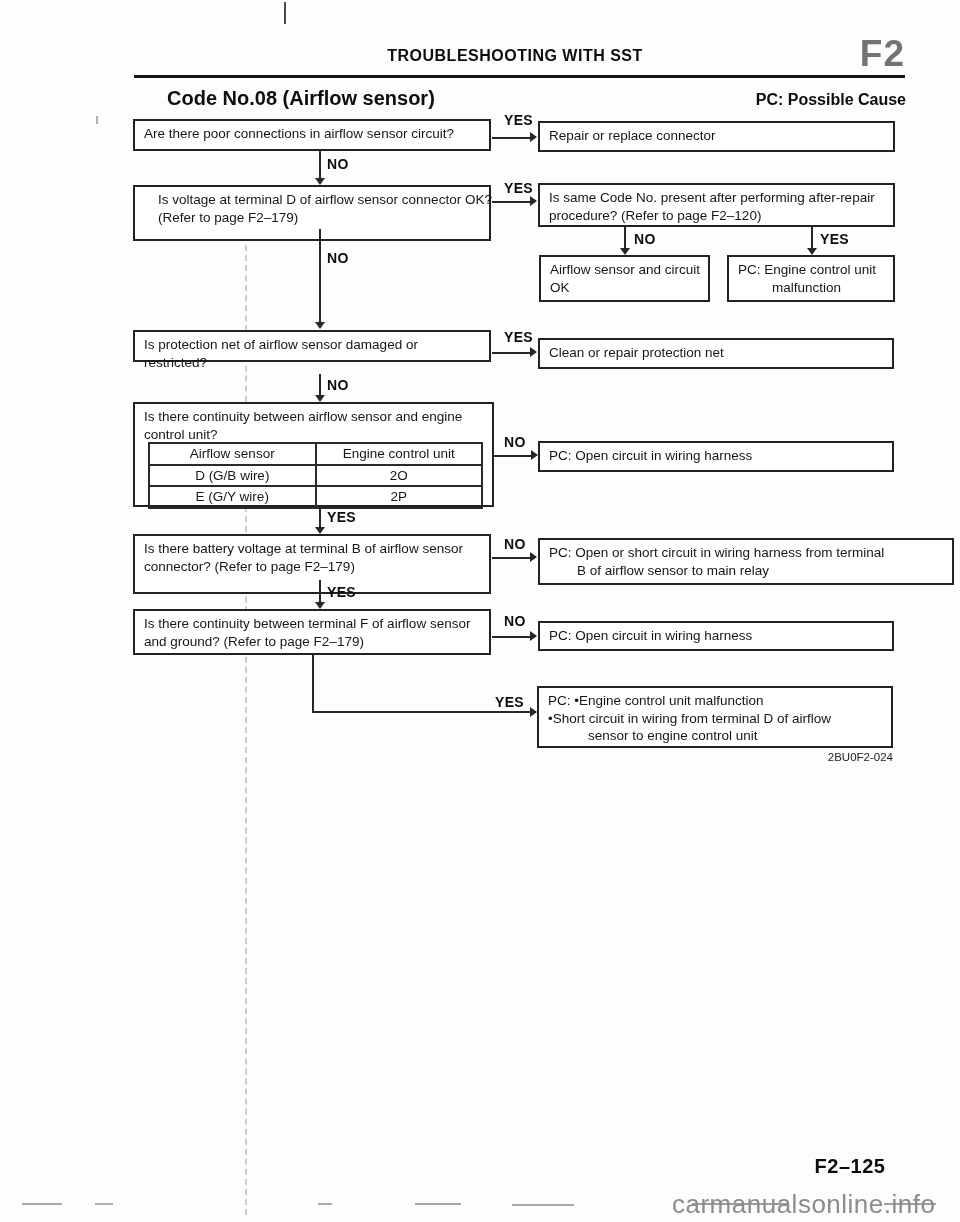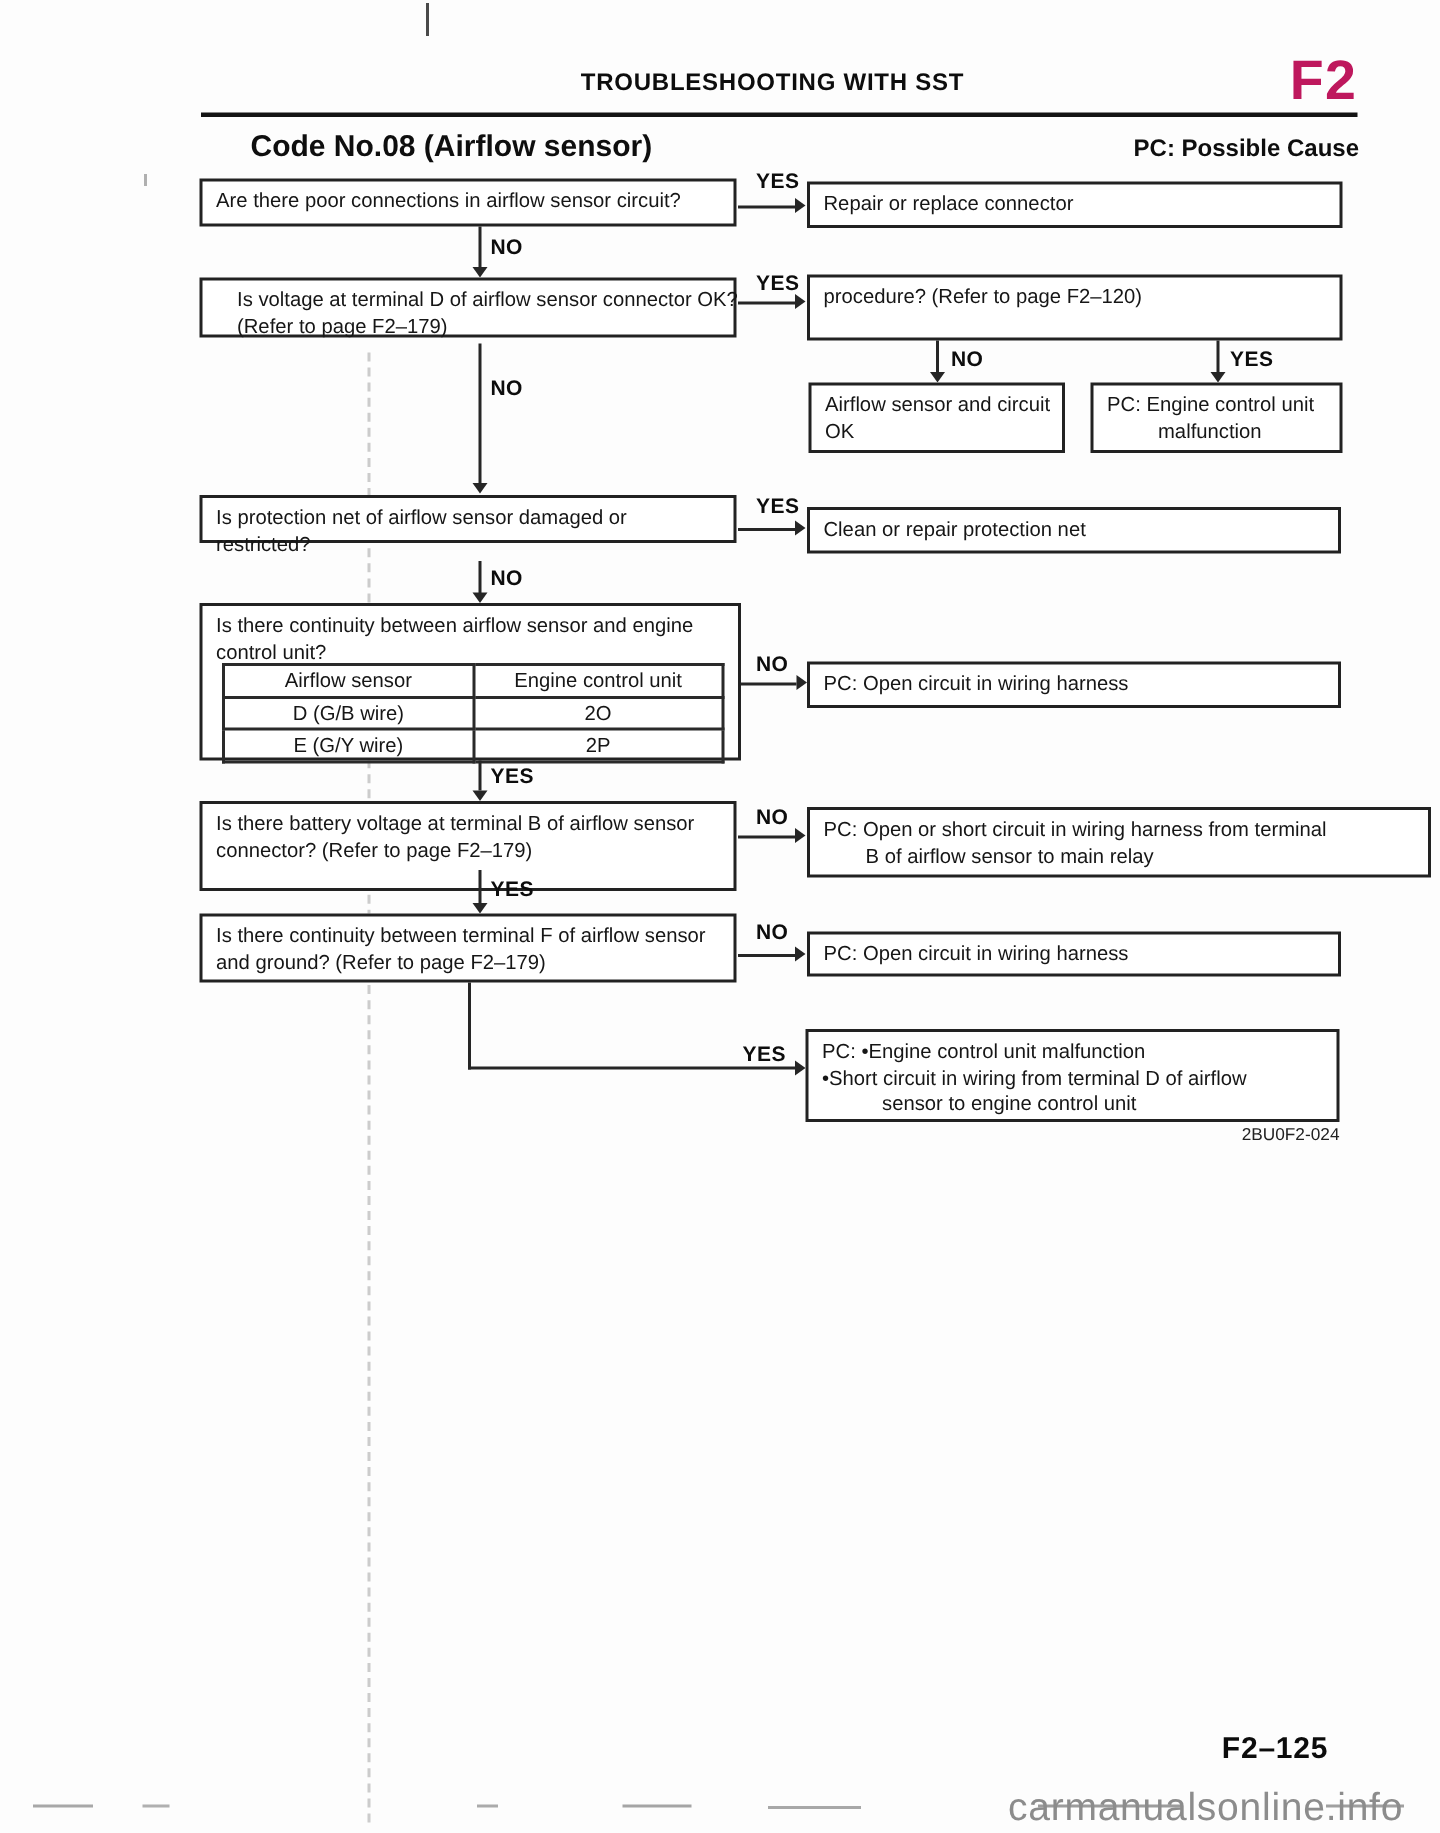--- a/index.html
+++ b/index.html
@@ -4,21 +4,21 @@
 <style>
   html,body{margin:0;padding:0;background:#e8e8e8;}
   .page{
     position:relative;width:960px;height:1222px;background:#fdfdfd;
     font-family:"Liberation Sans",sans-serif;color:#1a1a1a;overflow:hidden;
   }
   .abs{position:absolute;}
   .hdr-title{left:300px;top:47px;width:430px;text-align:center;
     font-size:16px;font-weight:bold;letter-spacing:.5px;color:#0d0d0d;}
   .sec-code{left:843px;top:33px;width:62px;text-align:right;
-    font-size:37px;font-weight:bold;color:#be185d;letter-spacing:1px;}
+    font-size:37px;font-weight:bold;color:#737373;letter-spacing:1px;}
   .hdr-rule{left:134px;top:75px;width:771px;height:3px;background:#141414;}
   .code-head{left:131px;top:87px;font-size:20px;font-weight:bold;color:#0e0e0e;margin-left:36px;}
   .pc-head{left:700px;top:91px;width:206px;text-align:right;
     font-size:16px;font-weight:bold;color:#0e0e0e;}
   .box{position:absolute;background:#fff;border:2px solid #222;box-sizing:border-box;
     font-size:13.5px;line-height:1.3;color:#161616;padding:4px 9px 2px;}
   .box .ln{white-space:nowrap;}
   .ind28{margin-left:28px;} .ind30{} .ind34{margin-left:34px;} .ind40{margin-left:40px;}
   .lbl{position:absolute;font-size:14px;font-weight:bold;color:#0d0d0d;letter-spacing:.3px;}
   .vl{position:absolute;width:2px;background:#262626;}
@@ -67,28 +67,29 @@
   <div class="hl" style="left:492px;top:137px;width:38px;"></div>
   <div class="ar" style="left:530px;top:132px;"></div>
   <div class="box" style="left:538px;top:121px;width:357px;height:31px;">
     <div class="ln">Repair or replace connector</div>
   </div>
 
   <div class="lbl" style="left:327px;top:156px;">NO</div>
   <div class="vl" style="left:319px;top:151px;height:28px;"></div>
   <div class="ad" style="left:315px;top:178px;"></div>
 
-  <div class="box" style="left:133px;top:185px;width:358px;height:40px;padding-left:23px;">
+  <div class="box" style="left:133px;top:185px;width:358px;height:56px;padding-left:23px;">
     <div class="ln">Is voltage at terminal D of airflow sensor connector OK?</div>
     <div class="ln">(Refer to page F2–179)</div>
   </div>
   <div class="lbl" style="left:504px;top:180px;">YES</div>
   <div class="hl" style="left:492px;top:201px;width:38px;"></div>
   <div class="ar" style="left:530px;top:196px;"></div>
   <div class="box" style="left:538px;top:183px;width:357px;height:44px;">
+    <div class="ln">Is same Code No. present after performing after-repair</div>
     <div class="ln">procedure? (Refer to page F2–120)</div>
   </div>
 
   <div class="lbl" style="left:634px;top:231px;">NO</div>
   <div class="vl" style="left:624px;top:227px;height:22px;"></div>
   <div class="ad" style="left:620px;top:248px;"></div>
   <div class="lbl" style="left:820px;top:231px;">YES</div>
   <div class="vl" style="left:811px;top:227px;height:22px;"></div>
   <div class="ad" style="left:807px;top:248px;"></div>
 

